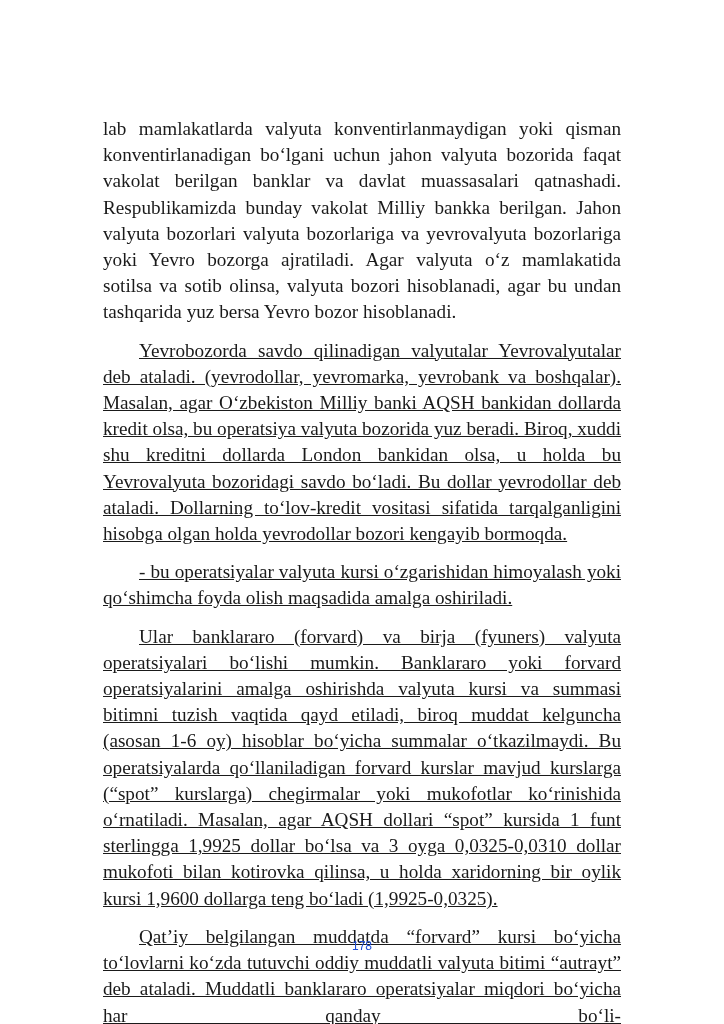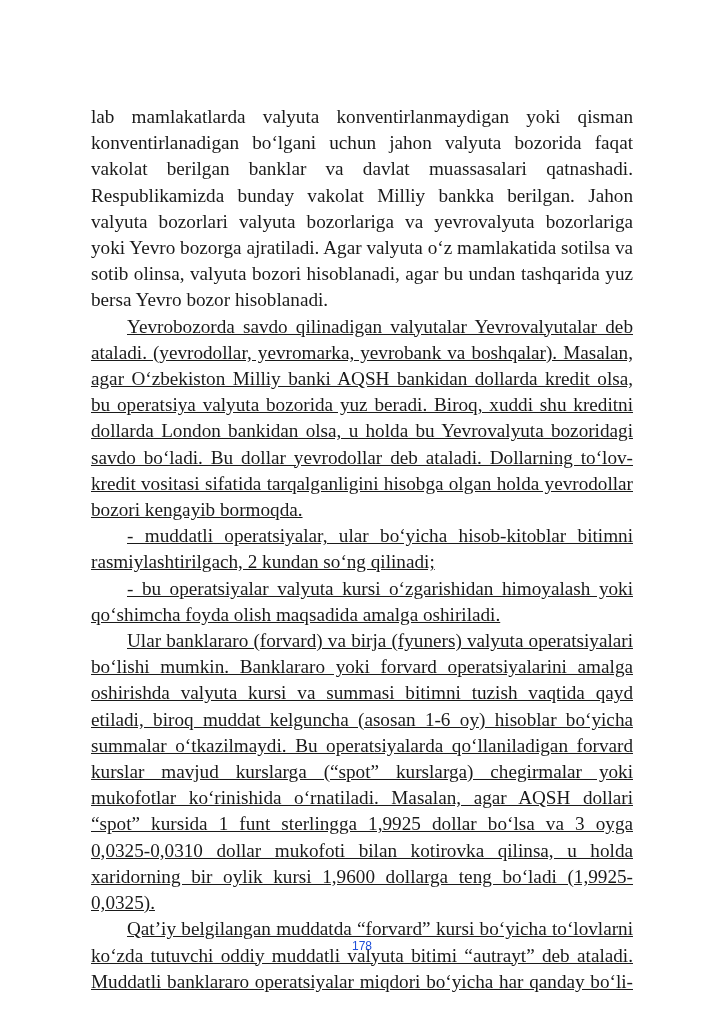--- a/index.html
+++ b/index.html
@@ -27,21 +27,21 @@
       top: 104px;
       width: 542px;
       font-family: "Liberation Serif", "DejaVu Serif", serif;
       font-size: 19.2px;
       line-height: 26.2px;
       color: #1a1a1a;
       text-align: justify;
       hyphens: none;
     }
     .body-text p {
-      margin: 0;
+      margin: 12px;
       padding: 0;
       text-align: justify;
       text-align-last: left;
     }
     .body-text p.indent {
       text-indent: 36px;
       text-decoration: underline;
     }
     .body-text p.justify-last {
       text-align-last: justify;
@@ -58,19 +58,18 @@
       color: #1d4ed8;
     }
   </style>
 </head>
 <body>
 
 <div class="page">
   <div class="body-text">
     <p>lab mamlakatlarda valyuta konventirlanmaydigan yoki qisman konventirlanadigan bo‘lgani uchun jahon valyuta bozorida faqat vakolat berilgan banklar va davlat muassasalari qatnashadi. Respublikamizda bunday vakolat Milliy bankka berilgan. Jahon valyuta bozorlari valyuta bozorlariga va yevrovalyuta bozorlariga yoki Yevro bozorga ajratiladi. Agar valyuta o‘z mamlakatida sotilsa va sotib olinsa, valyuta bozori hisoblanadi, agar bu undan tashqarida yuz bersa Yevro bozor hisoblanadi.</p>
     <p class="indent">Yevrobozorda savdo qilinadigan valyutalar Yevrovalyutalar deb ataladi. (yevrodollar, yevromarka, yevrobank va boshqalar). Masalan, agar O‘zbekiston Milliy banki AQSH bankidan dollarda kredit olsa, bu operatsiya valyuta bozorida yuz beradi. Biroq, xuddi shu kreditni dollarda London bankidan olsa, u holda bu Yevrovalyuta bozoridagi savdo bo‘ladi. Bu dollar yevrodollar deb ataladi. Dollarning to‘lov-kredit vositasi sifatida tarqalganligini hisobga olgan holda yevrodollar bozori kengayib bormoqda.</p>
-    <p class="indent">- muddatli operatsiyalar, ular bo‘yicha hisob-kitoblar bitimni rasmiylashtirilgach, 2 kundan so‘ng qilinadi;</p>
     <p class="indent">- bu operatsiyalar valyuta kursi o‘zgarishidan himoyalash yoki qo‘shimcha foyda olish maqsadida amalga oshiriladi.</p>
     <p class="indent">Ular banklararo (forvard) va birja (fyuners) valyuta operatsiyalari bo‘lishi mumkin. Banklararo yoki forvard operatsiyalarini amalga oshirishda valyuta kursi va summasi bitimni tuzish vaqtida qayd etiladi, biroq muddat kelguncha (asosan 1-6 oy) hisoblar bo‘yicha summalar o‘tkazilmaydi. Bu operatsiyalarda qo‘llaniladigan forvard kurslar mavjud kurslarga (“spot” kurslarga) chegirmalar yoki mukofotlar ko‘rinishida o‘rnatiladi. Masalan, agar AQSH dollari “spot” kursida 1 funt sterlingga 1,9925 dollar bo‘lsa va 3 oyga 0,0325-0,0310 dollar mukofoti bilan kotirovka qilinsa, u holda xaridorning bir oylik kursi 1,9600 dollarga teng bo‘ladi (1,9925-0,0325).</p>
     <p class="indent justify-last">Qat’iy belgilangan muddatda “forvard” kursi bo‘yicha to‘lovlarni ko‘zda tutuvchi oddiy muddatli valyuta bitimi “autrayt” deb ataladi. Muddatli banklararo operatsiyalar miqdori bo‘yicha har qanday bo‘li-</p>
   </div>
   <div class="page-number">178</div>
 </div>
 
 </body></html>

